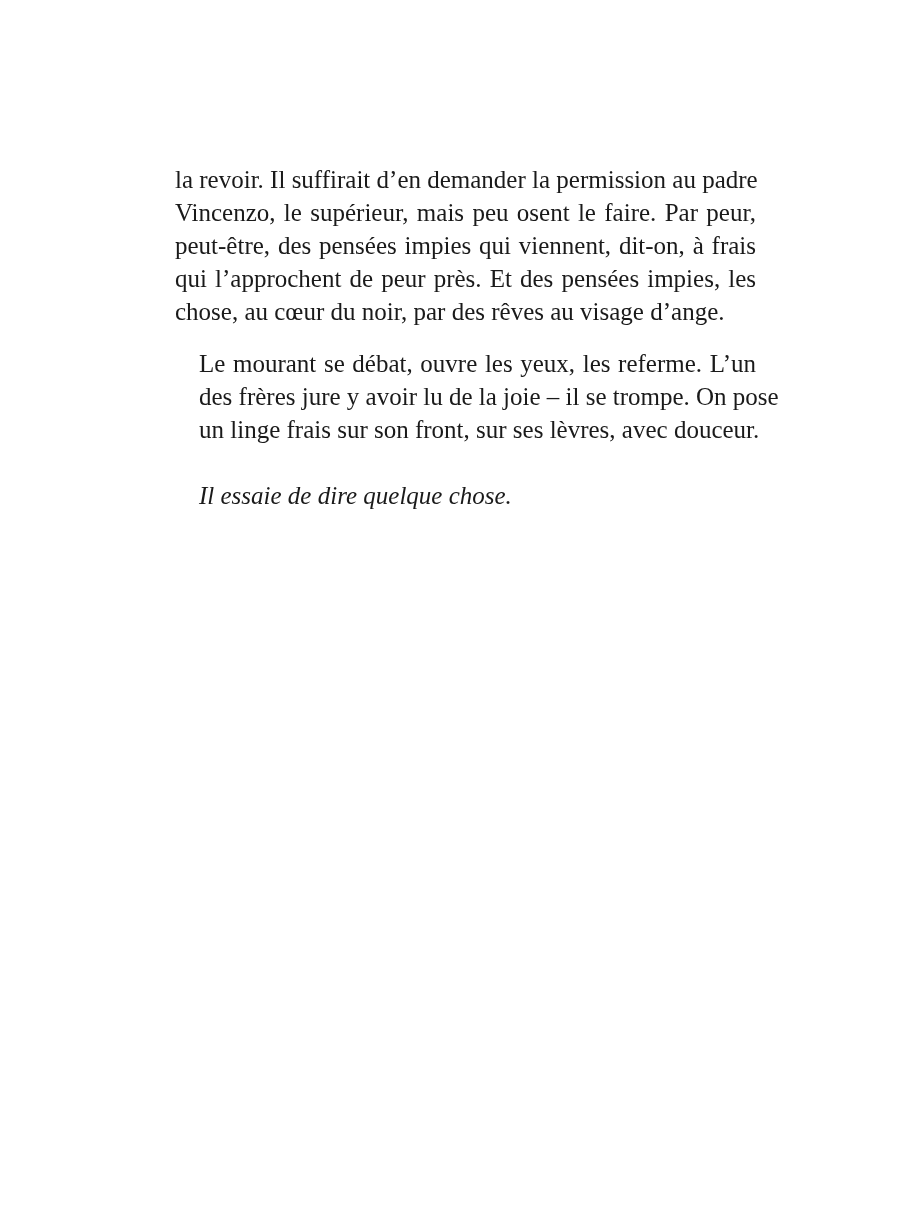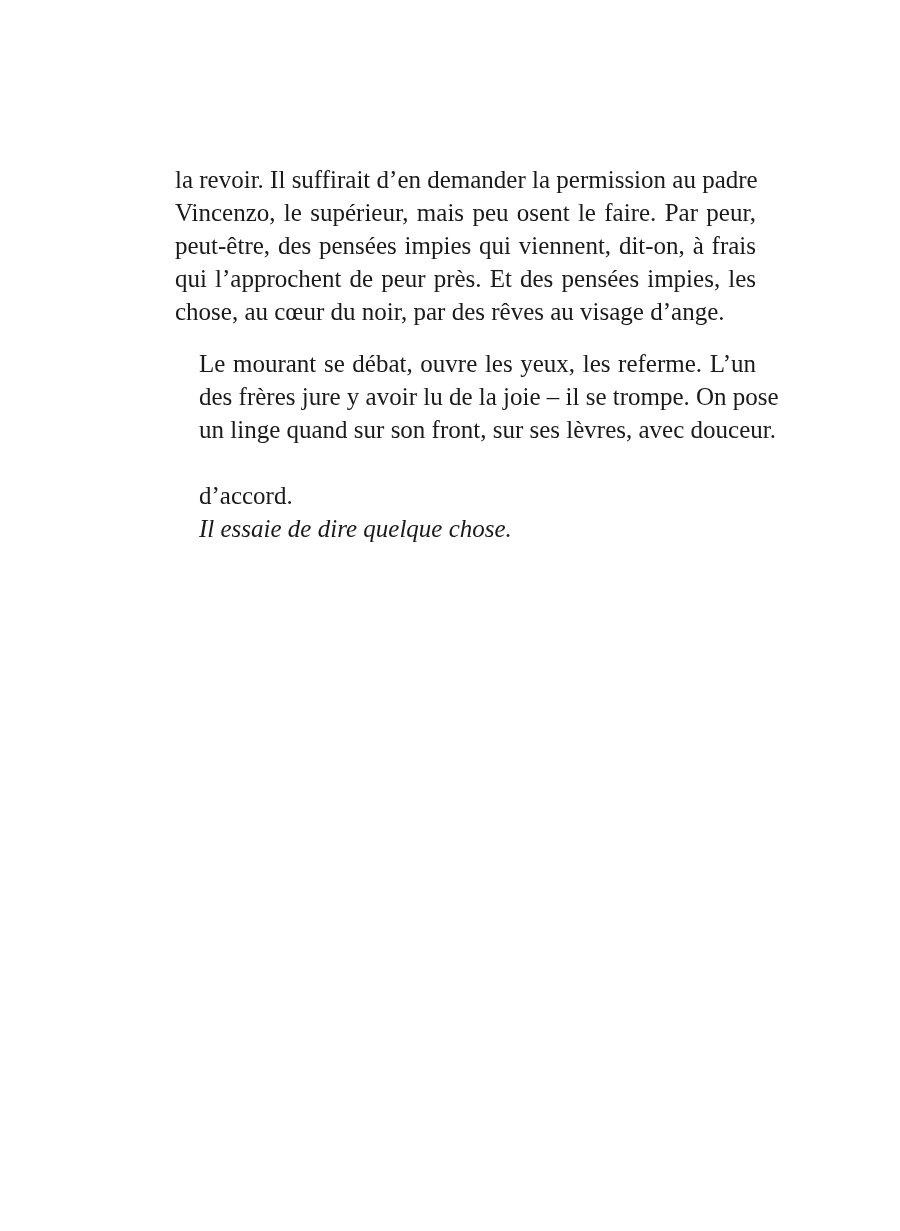--- a/index.html
+++ b/index.html
@@ -54,25 +54,24 @@
     <span class="line">la revoir. Il suffirait d’en demander la permission au padre</span>
     <span class="line">Vincenzo, le supérieur, mais peu osent le faire. Par peur,</span>
     <span class="line">peut-être, des pensées impies qui viennent, dit-on, à frais</span>
     <span class="line">qui l’approchent de peur près. Et des pensées impies, les</span>
     <span class="line last">chose, au cœur du noir, par des rêves au visage d’ange.</span>
   </p>
 
   <p class="para">
     <span class="line" style="display: inline-block; width: calc(100% - 24px); text-indent: 0px; margin-top: 19px;">Le mourant se débat, ouvre les yeux, les referme. L’un</span><br>
     <span class="line">des frères jure y avoir lu de la joie – il se trompe. On pose</span>
-    <span class="line last">un linge quand sur son front, sur ses lèvres, avec douceur.</span>
+    <span class="line last">un linge frais sur son front, sur ses lèvres, avec douceur.</span>
   </p>
 
   <p class="para">
     <br>
-    <span class="line last">d’accord.</span>
   </p>
 
   <p class="para italic">
     <span class="line last" style="display:inline;">Il essaie de dire quelque chose.</span>
   </p>
 
 </div>
 
 </body></html>

